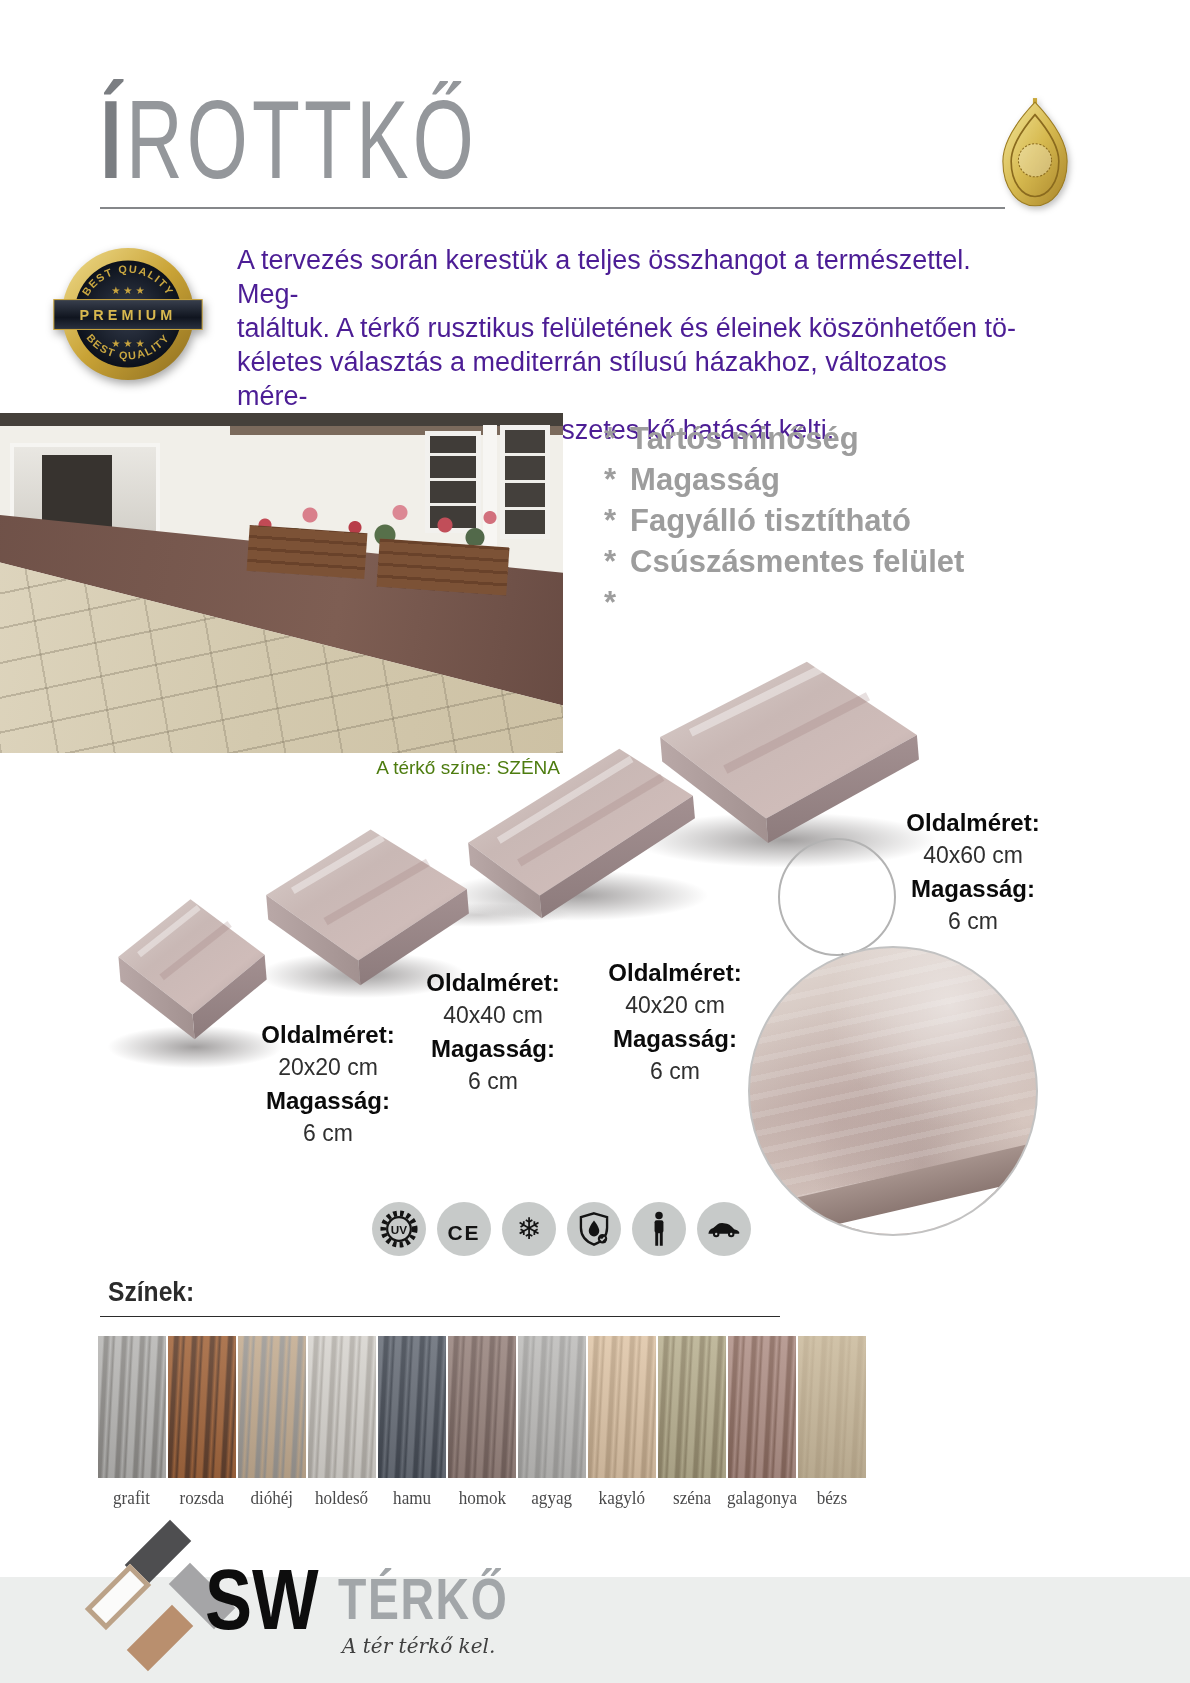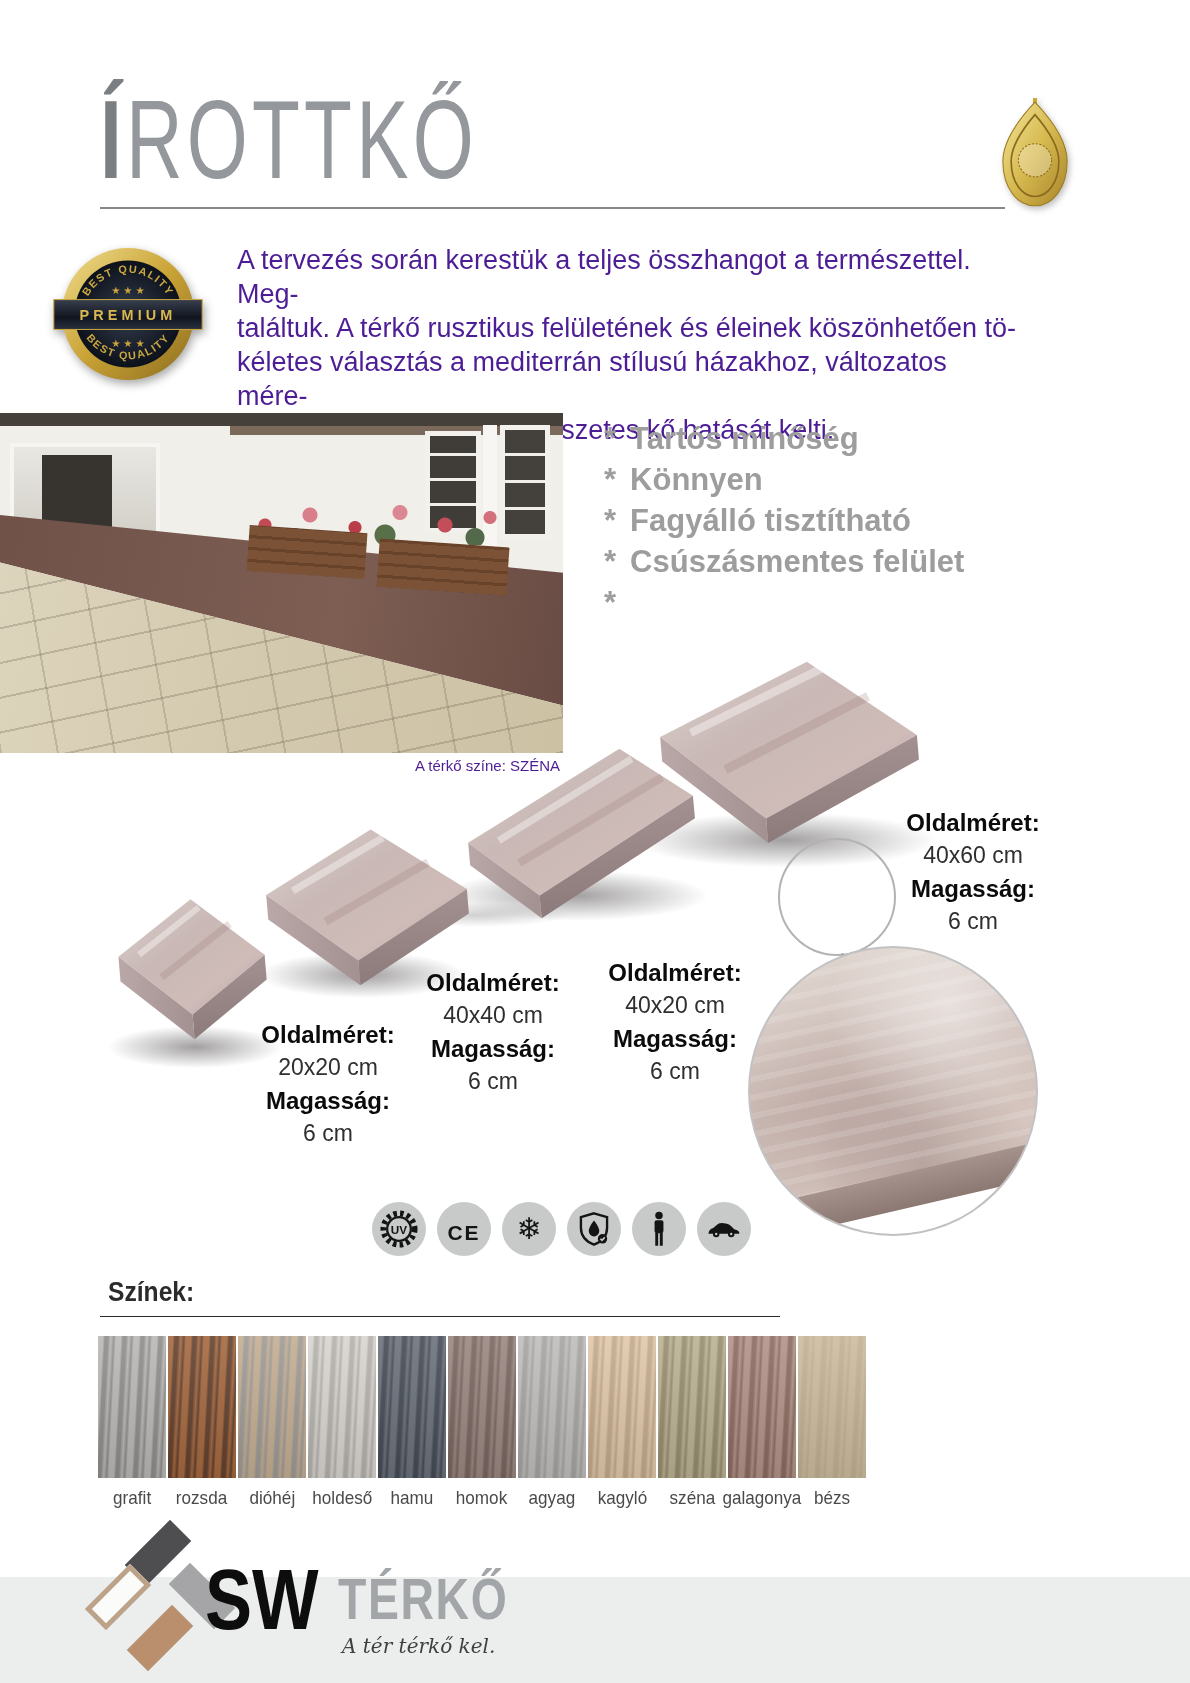--- a/index.html
+++ b/index.html
@@ -52,21 +52,21 @@
       radial-gradient(circle at 10% 60%,#c24a55 0 6px,transparent 7px),
       radial-gradient(circle at 25% 40%,#d97f8b 0 7px,transparent 8px),
       radial-gradient(circle at 40% 65%,#b83d49 0 6px,transparent 7px),
       radial-gradient(circle at 55% 35%,#dc8894 0 7px,transparent 8px),
       radial-gradient(circle at 70% 60%,#c14e59 0 7px,transparent 8px),
       radial-gradient(circle at 85% 45%,#d2707c 0 6px,transparent 7px),
       radial-gradient(circle at 50% 80%,#57704a 0 10px,transparent 11px),
       radial-gradient(circle at 20% 85%,#5d7850 0 9px,transparent 10px),
       radial-gradient(circle at 80% 85%,#52694a 0 9px,transparent 10px);}
   .photo-caption{position:absolute;left:320px;top:757px;width:240px;text-align:right;
-                 font-size:15px;color:#4c1d95;}
+                 font-size:19px;color:#4d7c0f;}
 
   
   .features{position:absolute;left:604px;top:418px;list-style:none;}
   .features li{display:flex;gap:14px;font-size:31px;font-weight:700;color:#9d9d9d;line-height:41px;}
 
   
   .stone{position:absolute;}
   .sh{position:absolute;border-radius:50%;
       background:radial-gradient(ellipse at center,rgba(70,65,65,.5) 0%,rgba(70,65,65,0) 65%);}
   .sh1{left:100px;top:1024px;width:190px;height:46px;}
@@ -104,21 +104,21 @@
   .cert{width:54px;height:54px;border-radius:50%;background:#c7cac9;display:flex;
         align-items:center;justify-content:center;color:#141414;}
   .cert .ce-txt{font-weight:700;font-size:21px;letter-spacing:2px;margin-top:8px;}
   .cert .snow{font-size:30px;line-height:1;}
 
   
   .colors-title{position:absolute;left:108px;top:1276px;font-size:28px;color:#2b2b2b;
                 transform:scaleX(.88);transform-origin:left top;}
   .colors-rule{position:absolute;left:100px;top:1316px;width:680px;height:1px;background:#2b2b2b;}
   .swatches{position:absolute;left:104px;top:1336px;display:flex;gap:14px;}
-  .sw-item{display:flex;flex-direction:column;align-items:center;width:56px;}
+  .sw-item{display:flex;flex-direction:column;align-items:center;width:56px;font-family:Liberation Serif, serif;}
   .swatch{width:68px;height:142px;}
   .swatch-label{margin-top:9px;font-size:19px;color:#4a4a4b;transform:scaleX(.9);white-space:nowrap;}
 
   
   .foot-band{position:absolute;left:0;top:1577px;width:100%;height:106px;background:#eceeed;}
   .blk{position:absolute;width:64px;height:30px;}
   .blk-dark{left:126px;top:1538px;background:#4e4e50;transform:rotate(-45deg);}
   .blk-gray{left:170px;top:1581px;background:#a5a5a7;transform:rotate(45deg);}
   .blk-light{left:86px;top:1582px;background:#fbfbfa;border:5px solid #bba288;transform:rotate(-45deg);}
   .blk-tan{left:128px;top:1623px;background:#b98f6e;transform:rotate(-45deg);}
@@ -223,21 +223,21 @@
   <div class="photo-caption">A térkő színe: SZÉNA</div>
 
   <ul class="features">
     <li>
         <span class="f-star">*</span>
         <span class="f-text">Tartós minőség</span>
       </li>
 
     <li>
         <span class="f-star">*</span>
-        <span class="f-text">Könnyen</span>
+        <span class="f-text">Magasság</span>
       </li>
 
     <li>
         <span class="f-star">*</span>
         <span class="f-text">Fagyálló tisztítható</span>
       </li>
 
     <li>
         <span class="f-star">*</span>
         <span class="f-text">Csúszásmentes felület</span>

